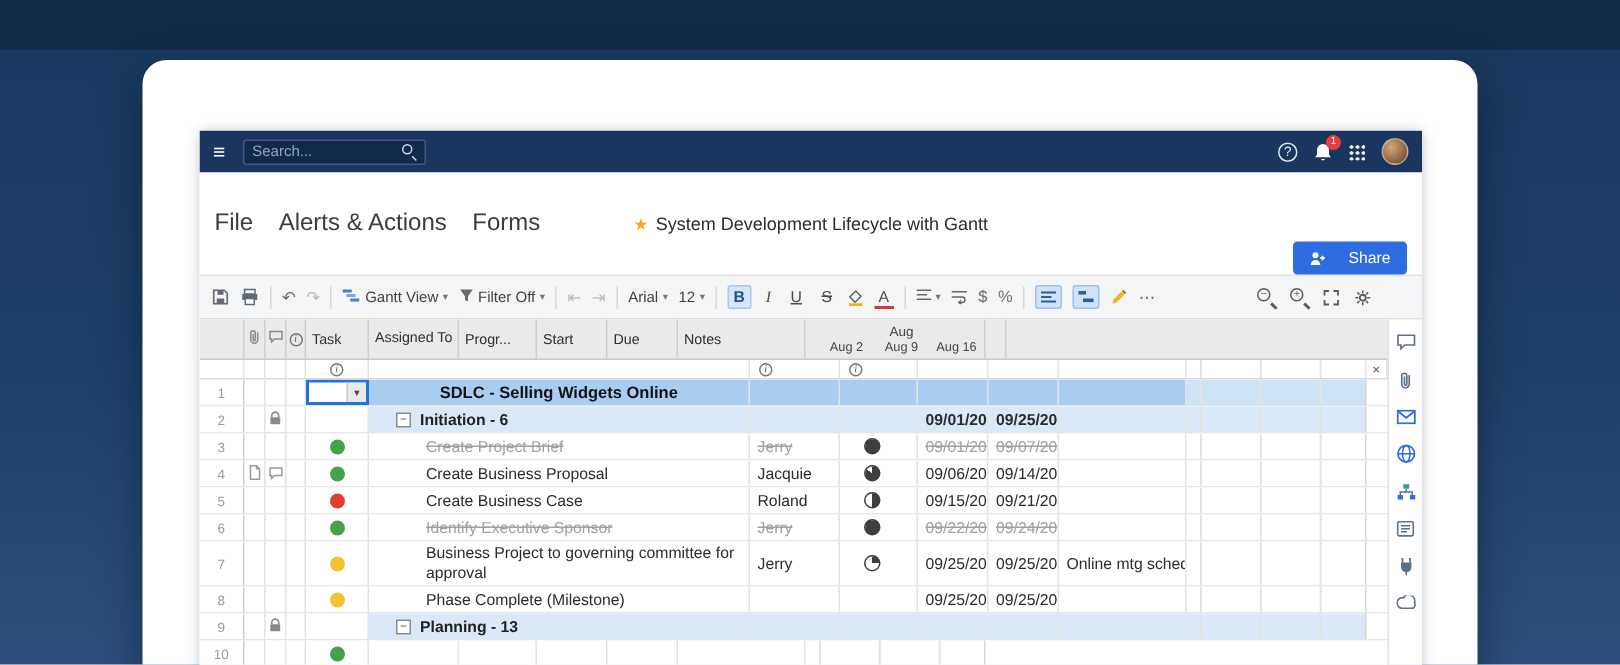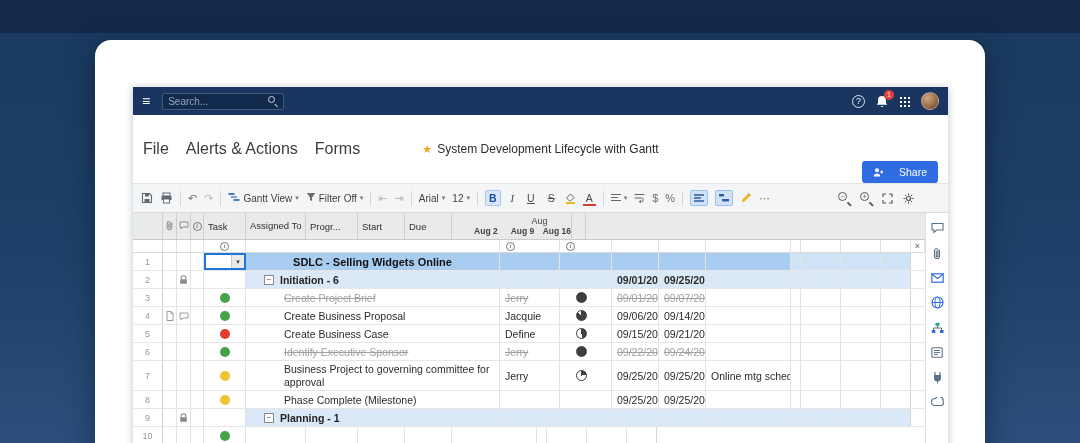--- a/index.html
+++ b/index.html
@@ -85,23 +85,23 @@
   .w-notes { width: 85px; }
   .w-gantt { width: 120px; border-right: 1px solid #d6d6d6; }
   .w-scroll { width: 14px; border-right: none; justify-content: center; }
 
   .hdr { height: 27px; display: flex; background: #e9eaeb; border-bottom: 1px solid #c9c9c9; }
   .hdr .c { border-right: 1px solid #cfcfcf; font-size: 9.5px; color: #2f2f2f; padding-left: 4px; }
   .hdr .w-num, .hdr .w-c1, .hdr .w-c2, .hdr .w-c3 { padding-left: 0; }
   .hc-task { padding-left: 16px !important; }
   .hc-wrap span { white-space: normal; line-height: 1.05; }
   .gantt-hdr { flex-direction: column; justify-content: center; align-items: stretch; padding-left: 0 !important; }
-  .g-month { font-size: 9px; color: #444; text-align: center; padding-left: 56px; }
+  .g-month { font-size: 9px; color: #444; text-align: left; padding-left: 56px; }
   .g-weeks { display: flex; padding-left: 9px; }
-  .g-weeks span { width: 40px; text-align: right; font-size: 8.5px; color: #444; font-weight: bold; }
+  .g-weeks span { width: 40px; text-align: center; font-size: 8.5px; color: #444; }
 
   .subhdr { height: 13px; display: flex; background: #fff; border-bottom: 1px solid #d9d9d9; }
   .subhdr .c { border-right: 1px solid #e3e3e3; }
   .info-badge { width: 9px; height: 9px; border: 1px solid #777; border-radius: 50%; font-size: 7px; display: flex; align-items: center; justify-content: center; color: #555; font-family: "Liberation Serif", serif; font-style: italic; margin: 0 auto; cursor: pointer; }
   .info-left { margin: 0 0 0 6px; }
   .close-x { font-size: 9px; color: #555; cursor: pointer; line-height: 1; }
 
   .rows { flex: 1; overflow: hidden; }
   .row { display: flex; height: 18px; border-bottom: 1px solid #e6e6e6; background: #fff; }
   .row.tall { height: 30px; }
@@ -315,20 +315,23 @@
             </div>
           <div class="c w-prog">
               <span>Progr...</span>
             </div>
           <div class="c w-start">
               <span>Start</span>
             </div>
           <div class="c w-due">
               <span>Due</span>
             </div>
+          <div class="c w-notes">
+              <span>Notes</span>
+            </div>
           <div class="c w-gantt gantt-hdr">
             <div class="g-month">Aug</div>
             <div class="g-weeks">
               <span>Aug 2</span>
               <span>Aug 9</span>
               <span>Aug 16</span>
             </div>
           </div>
           <div class="c w-scroll"></div>
         </div>
@@ -488,21 +491,21 @@
               <div class="c w-c1"></div>
               <div class="c w-c2"></div>
               <div class="c w-c3"></div>
               <div class="c w-risk">
                 <span class="dot" style="background: rgb(226, 59, 50);"></span>
               </div>
               <div class="c w-task task-sub">
                 <span class="txt">Create Business Case</span>
               </div>
               <div class="c w-asg">
-                <span class="txt">Define</span>
+                <span class="txt">Roland</span>
               </div>
               <div class="c w-prog">
                 <span class="pie" style="background: conic-gradient(rgb(63, 63, 63) 180deg, rgb(255, 255, 255) 0deg);"></span>
               </div>
               <div class="c w-start">
                 <span class="txt date">09/15/20</span>
               </div>
               <div class="c w-due">
                 <span class="txt date">09/21/20</span>
               </div>
@@ -603,21 +606,21 @@
               <div class="c w-c2">
                 <span><svg width="9" height="10" viewBox="0 0 9 10">
                     <path d="M2.2 4.2V3a2.3 2.3 0 0 1 4.6 0v1.2" fill="none" stroke="#8a8a8a" stroke-width="1.1"></path>
                     <rect x="1.2" y="4.2" width="6.6" height="4.6" rx=".6" fill="#8a8a8a"></rect>
                   </svg></span>
               </div>
               <div class="c w-c3"></div>
               <div class="c w-risk"></div>
               <div class="c w-task task-section" style="background: rgb(219, 232, 248);">
                 <span class="collapse-box">−</span>
-                <span class="section-title">Planning - 1</span>
+                <span class="section-title">Planning - 13</span>
               </div>
               <div class="c w-asg" style="background: rgb(219, 232, 248);"></div>
               <div class="c w-prog" style="background: rgb(219, 232, 248);"></div>
               <div class="c w-start" style="background: rgb(219, 232, 248);"></div>
               <div class="c w-due" style="background: rgb(219, 232, 248);"></div>
               <div class="c w-notes" style="background: rgb(219, 232, 248);"></div>
               <div class="c w-gantt gantt-lines" style="background-color: rgb(219, 232, 248);"></div>
               <div class="c w-scroll"></div>
             </div>
             <div class="row">

